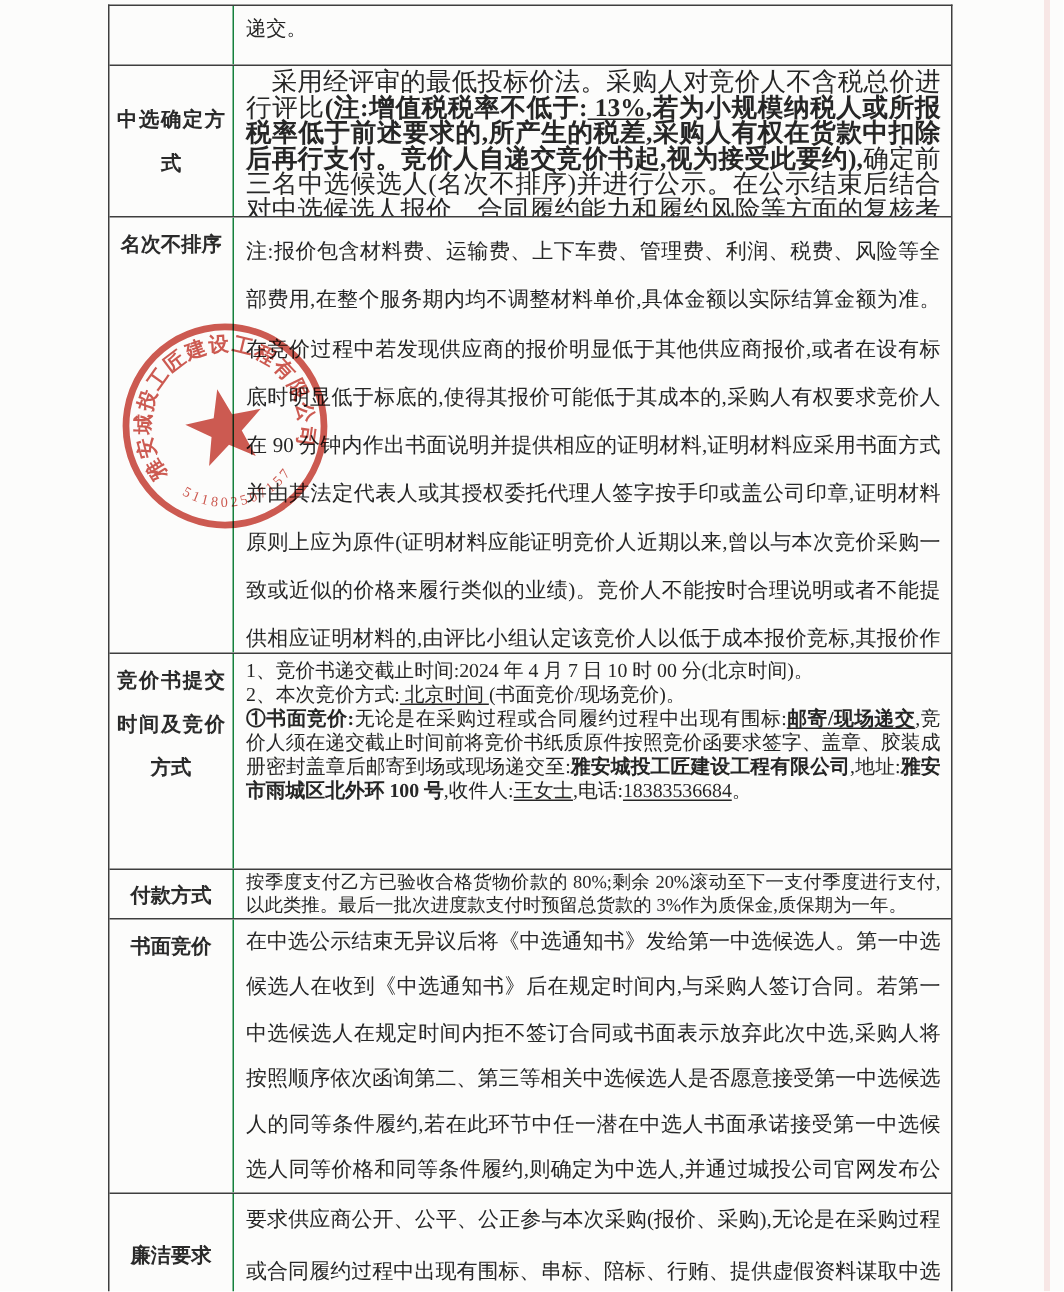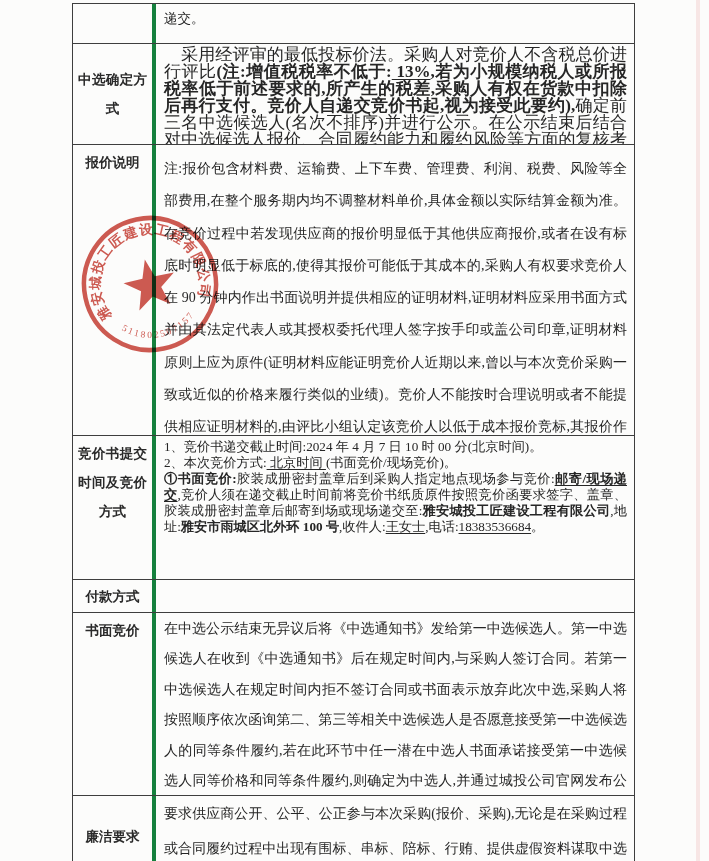--- a/index.html
+++ b/index.html
@@ -17,21 +17,21 @@
     position:absolute; left:72px; top:3px; width:563px;
     border:1px solid #3e3e3e; border-bottom:none; box-sizing:border-box;
     background:transparent;
   }
   .row{display:flex; border-bottom:1px solid #3e3e3e; box-sizing:border-box; overflow:hidden;}
   .row:last-child{border-bottom:none;}
   .row-0{height:40px}.row-1{height:101px}.row-2{height:291px}
   .row-3{height:144px}.row-4{height:33px}.row-5{height:183px}.row-6{height:80px}
 
   .lbl{
-    width:83px; flex:none; border-right:4px solid #15803d; box-sizing:border-box;
+    width:83px; flex:none; border-right:1px solid #15803d; box-sizing:border-box;
     display:flex; justify-content:center; align-items:center;
     padding:0 5px; font-weight:bold; font-size:13.5px; line-height:29px;
     color:#2a2a2a;
   }
   .lbl span{display:block; width:100%; text-align:justify; text-align-last:center;}
   .row-2 .lbl,.row-3 .lbl,.row-5 .lbl{align-items:flex-start; padding-top:3px;}
 
   .content{
     flex:1; box-sizing:border-box; padding:0 7px 0 8px;
     text-align:justify; overflow:hidden;
@@ -76,39 +76,42 @@
       <div class="row row-1">
         <div class="lbl">
           <span>中选确定方式</span>
         </div>
         <div class="content">
           <div class="para"><span>采用经评审的最低投标价法。采购人对竞价人不含税总价进行评比</span><span class="b">(注:增值税税率不低于:</span><span class="b u"> 13%</span><span class="b">,若为小规模纳税人或所报税率低于前述要求的,所产生的税差,采购人有权在货款中扣除后再行支付。竞价人自递交竞价书起,视为接受此要约),</span><span>确定前三名中选候选人(名次不排序)并进行公示。在公示结束后结合对中选候选人报价、合同履约能力和履约风险等方面的复核考察情况,自主确定最终中选人,达到优质采购的目的。</span></div>
         </div>
       </div>
       <div class="row row-2">
         <div class="lbl">
-          <span>报价说明</span>
+          <span>名次不排序</span>
         </div>
         <div class="content">
           <div class="para"><span>注:报价包含材料费、运输费、上下车费、管理费、利润、税费、风险等全部费用,在整个服务期内均不调整材料单价,具体金额以实际结算金额为准。在竞价过程中若发现供应商的报价明显低于其他供应商报价,或者在设有标底时明显低于标底的,使得其报价可能低于其成本的,采购人有权要求竞价人在 90 分钟内作出书面说明并提供相应的证明材料,证明材料应采用书面方式并由其法定代表人或其授权委托代理人签字按手印或盖公司印章,证明材料原则上应为原件(证明材料应能证明竞价人近期以来,曾以与本次竞价采购一致或近似的价格来履行类似的业绩)。竞价人不能按时合理说明或者不能提供相应证明材料的,由评比小组认定该竞价人以低于成本报价竞标,其报价作无效处理,并有权将该竞价人列入采购人黑名单。</span></div>
         </div>
       </div>
       <div class="row row-3">
         <div class="lbl">
           <span>竞价书提交时间及竞价方式</span>
         </div>
         <div class="content">
           <div class="para"><span>1、竞价书递交截止时间:2024 年 4 月 7 日 10 时 00 分(北京时间)。</span></div>
           <div class="para"><span>2、本次竞价方式:</span><span class="u"> 北京时间 </span><span>(书面竞价/现场竞价)。</span></div>
-          <div class="para"><span class="b">①书面竞价:</span><span>胶装成册密封盖章后到采购人指定地点现场参与竞价:</span><span class="b u">邮寄/现场递交</span><span>,竞价人须在递交截止时间前将竞价书纸质原件按照竞价函要求签字、盖章、胶装成册密封盖章后邮寄到场或现场递交至:</span><span class="b">雅安城投工匠建设工程有限公司</span><span>,地址:</span><span class="b">雅安市雨城区北外环 100 号</span><span>,收件人:</span><span class="u">王女士</span><span>,电话:</span><span class="u">18383536684</span><span>。</span></div>
+          <div class="para"><span class="b">①书面竞价:</span><span>无论是在采购过程或合同履约过程中出现有围标:</span><span class="b u">邮寄/现场递交</span><span>,竞价人须在递交截止时间前将竞价书纸质原件按照竞价函要求签字、盖章、胶装成册密封盖章后邮寄到场或现场递交至:</span><span class="b">雅安城投工匠建设工程有限公司</span><span>,地址:</span><span class="b">雅安市雨城区北外环 100 号</span><span>,收件人:</span><span class="u">王女士</span><span>,电话:</span><span class="u">18383536684</span><span>。</span></div>
         </div>
       </div>
       <div class="row row-4">
         <div class="lbl">
           <span>付款方式</span>
+        </div>
+        <div class="content">
+          <div class="para"><span>按季度支付乙方已验收合格货物价款的 80%;剩余 20%滚动至下一支付季度进行支付,以此类推。最后一批次进度款支付时预留总货款的 3%作为质保金,质保期为一年。</span></div>
         </div>
       </div>
       <div class="row row-5">
         <div class="lbl">
           <span>书面竞价</span>
         </div>
         <div class="content">
           <div class="para"><span>在中选公示结束无异议后将《中选通知书》发给第一中选候选人。第一中选候选人在收到《中选通知书》后在规定时间内,与采购人签订合同。若第一中选候选人在规定时间内拒不签订合同或书面表示放弃此次中选,采购人将按照顺序依次函询第二、第三等相关中选候选人是否愿意接受第一中选候选人的同等条件履约,若在此环节中任一潜在中选人书面承诺接受第一中选候选人同等价格和同等条件履约,则确定为中选人,并通过城投公司官网发布公示。</span></div>
         </div>
       </div>

